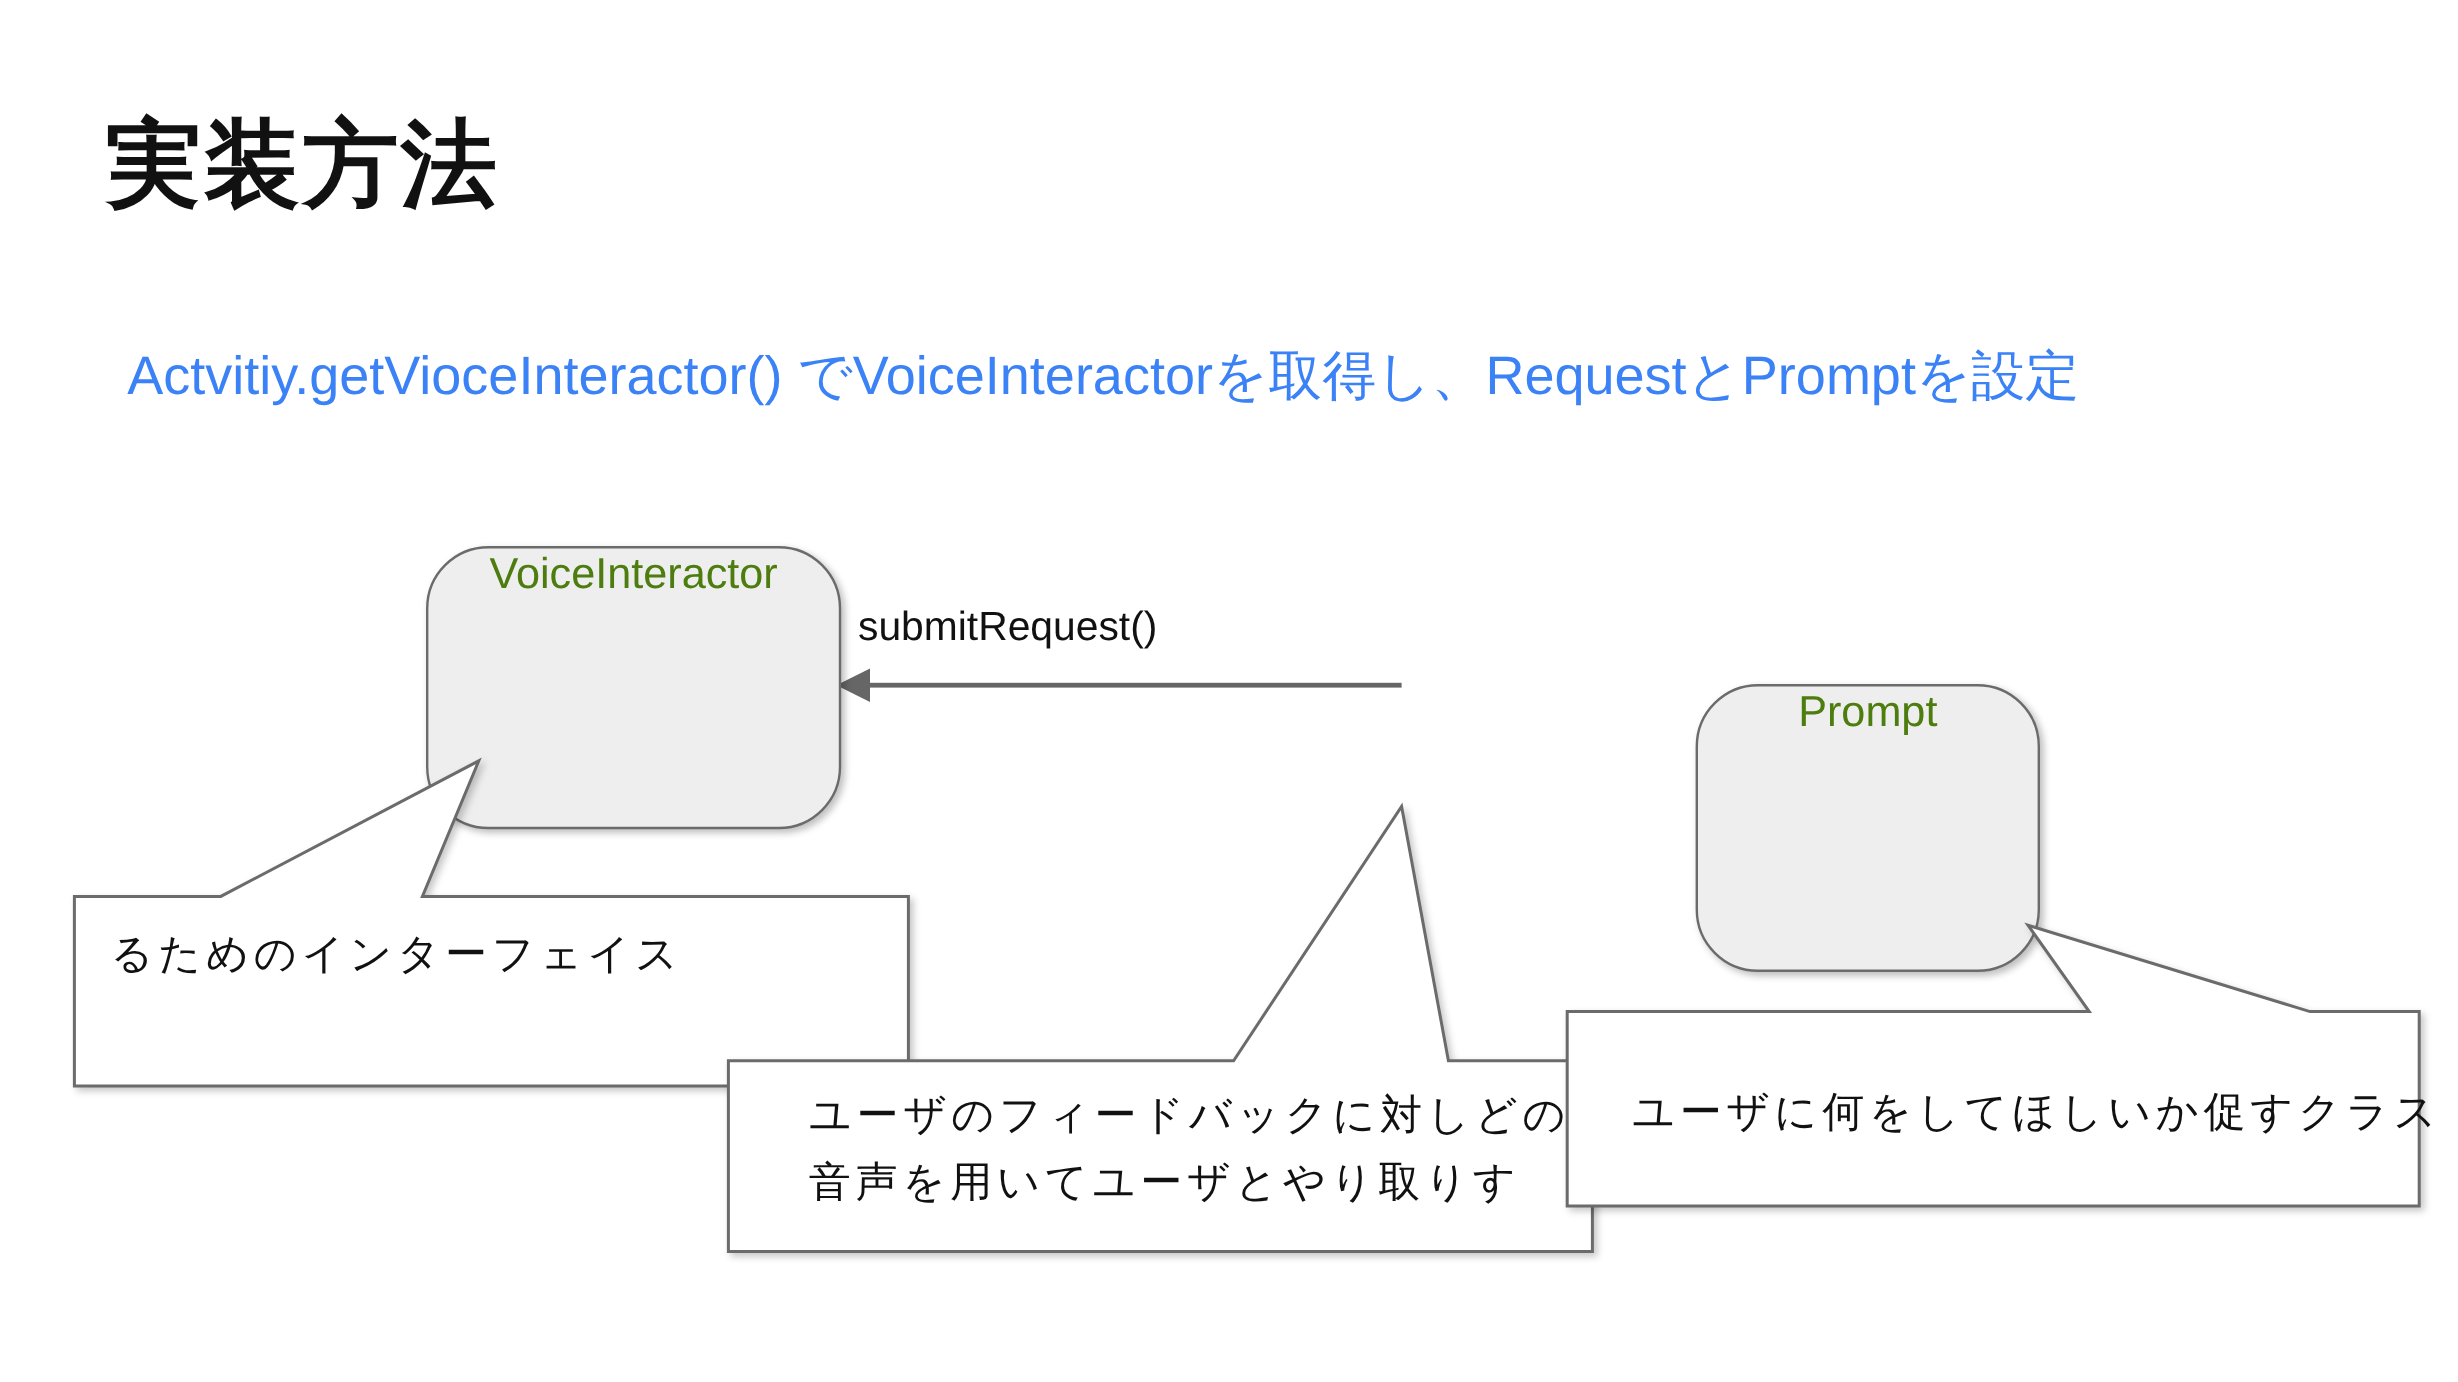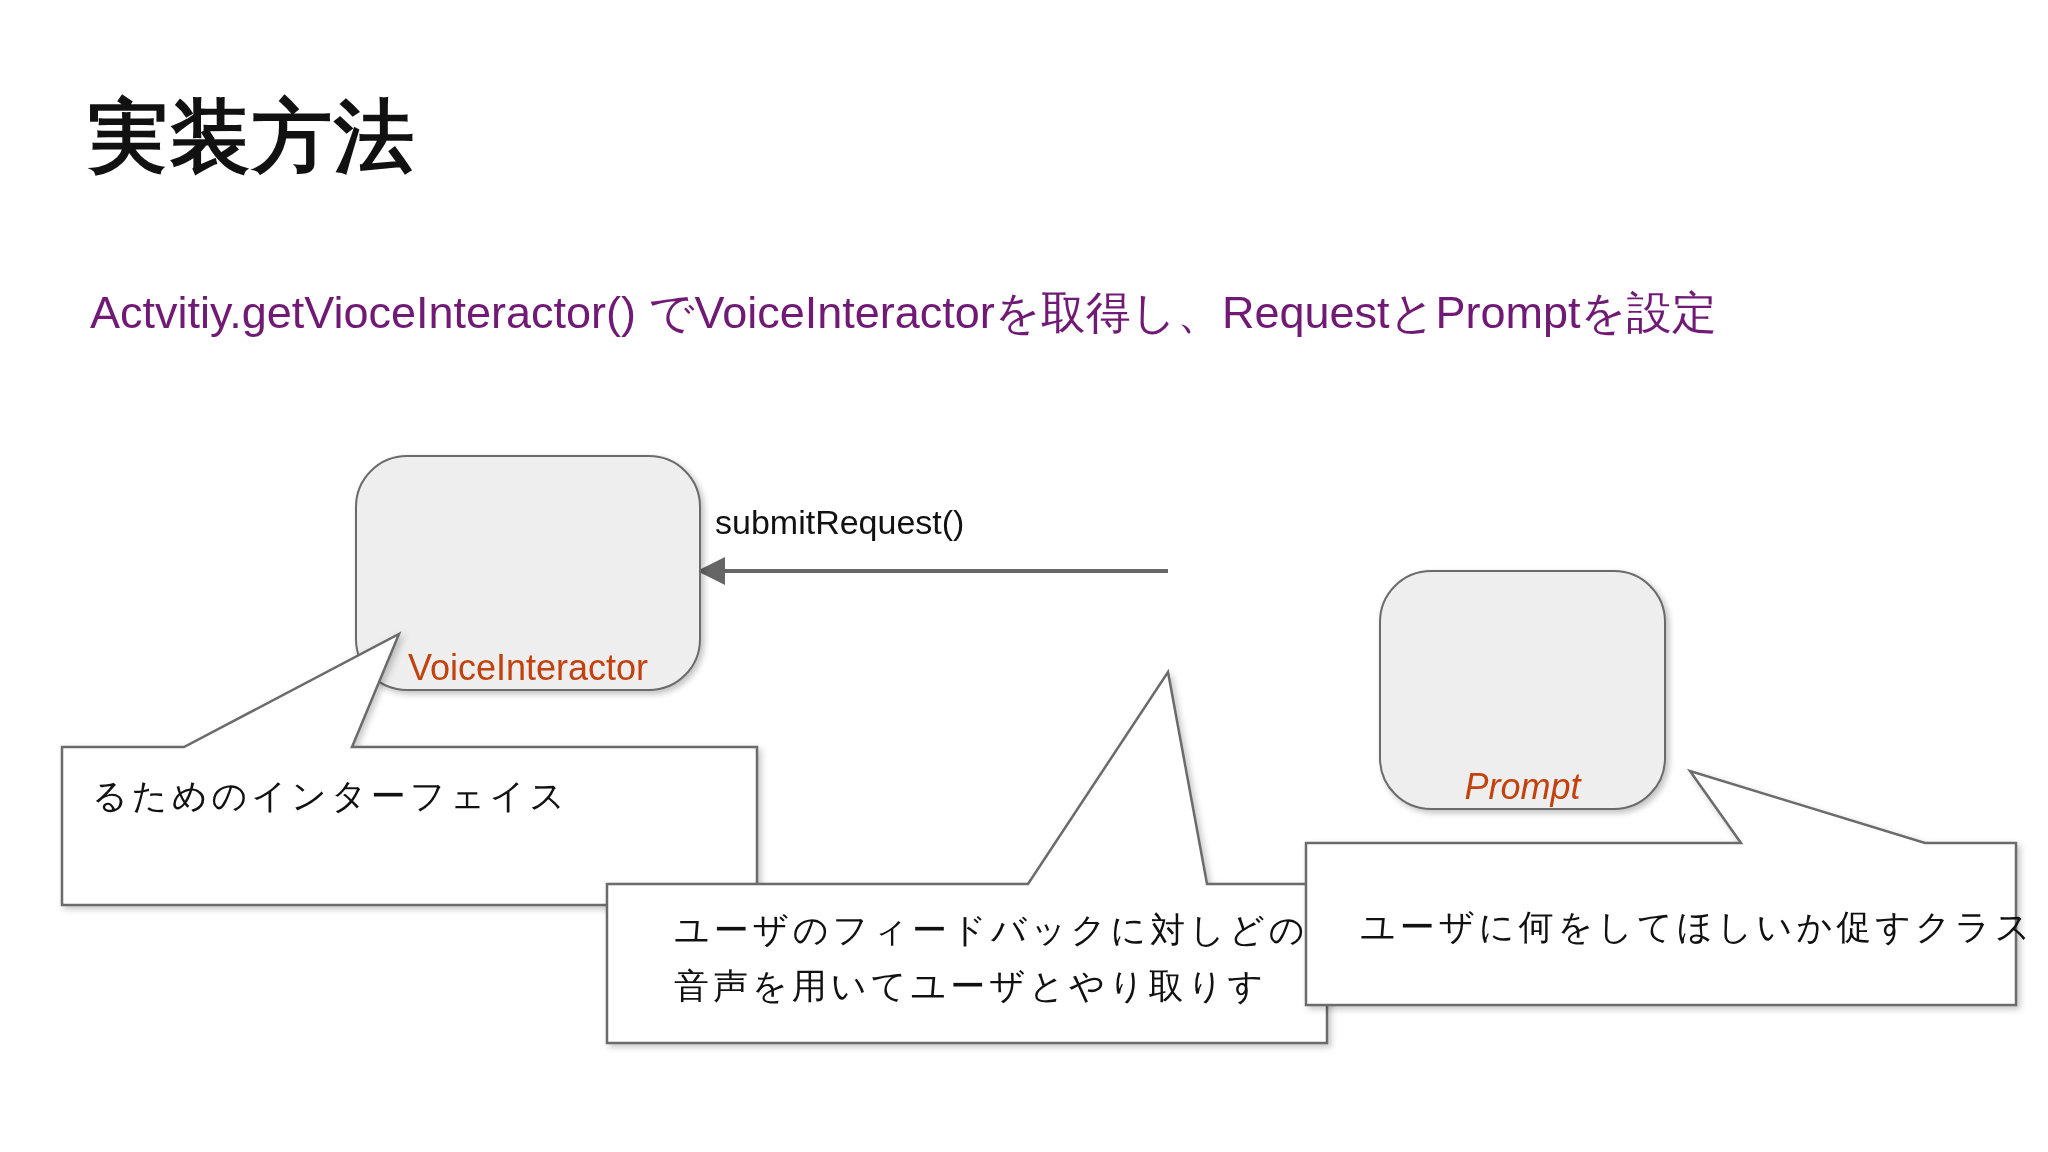--- a/index.html
+++ b/index.html
@@ -21,42 +21,42 @@
     left: 88px;
     top: 84px;
     font-size: 80px;
     font-weight: bold;
     letter-spacing: 2px;
     color: #111111;
     white-space: nowrap;
   }
   .slide-subtitle {
     position: absolute;
-    left: 90px;
+    left: 106px;
     top: 283px;
     font-size: 45px;
-    color: #701a75;
+    color: #3b82f6;
     white-space: nowrap;
   }
   .node {
     position: absolute;
     background: #eeeeee;
     border: 2.5px solid #6b6b6b;
     border-radius: 52px;
     box-shadow: 3px 3px 6px rgba(0,0,0,0.25);
     display: flex;
-    align-items: flex-end;
+    align-items: flex-start;
     justify-content: center;
     font-size: 36px;
-    color: #c2410c;
+    color: #4d7c0f;
     z-index: 1;
   }
   .node-voiceinteractor { left: 355px; top: 455px; width: 342px; height: 232px; }
   .node-request        { left: 1168px; top: 455px; width: 279px; height: 235px; }
-  .node-prompt         { left: 1379px; top: 570px; width: 283px; height: 236px; z-index: 2; font-style: italic; }
+  .node-prompt         { left: 1413px; top: 570px; width: 283px; height: 236px; z-index: 2; }
 
   .arrow-line {
     position: absolute;
     left: 723px;
     top: 569px;
     width: 445px;
     height: 4px;
     background: #666666;
     z-index: 0;
   }

